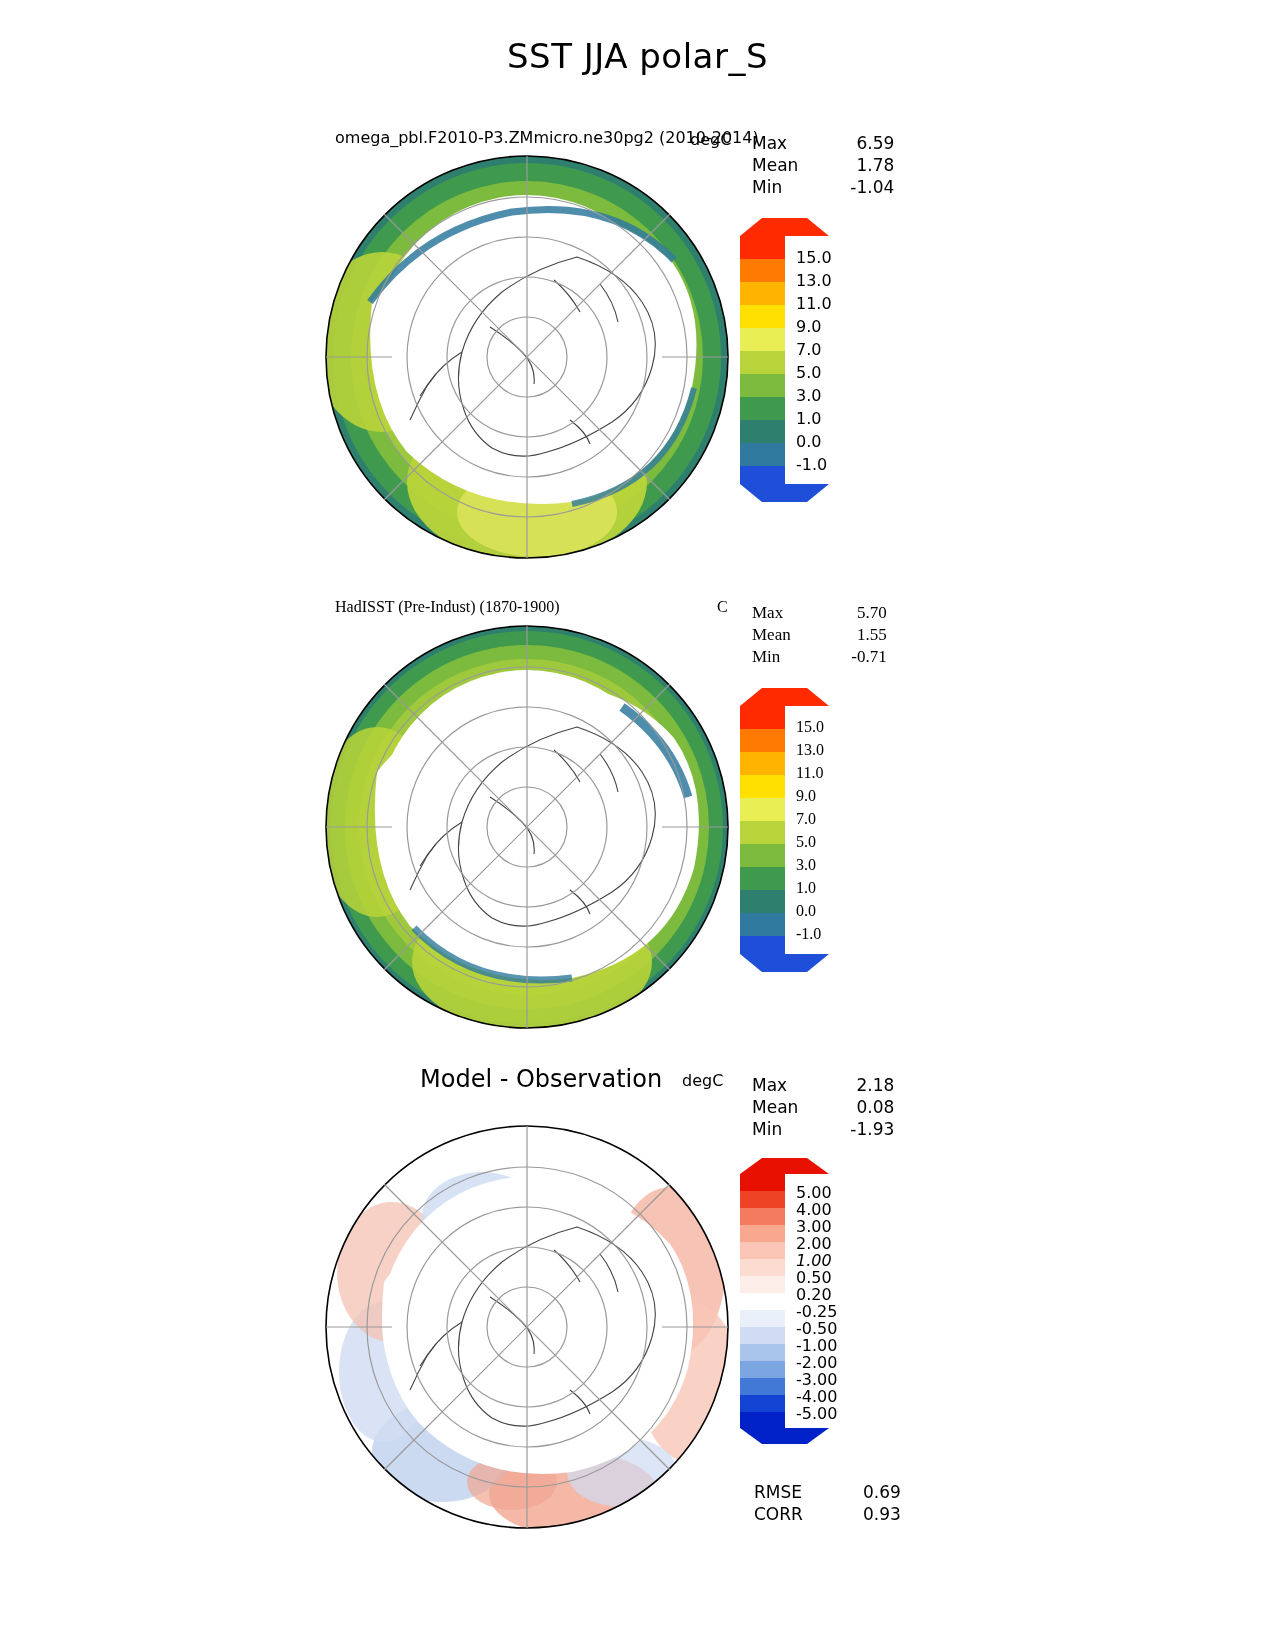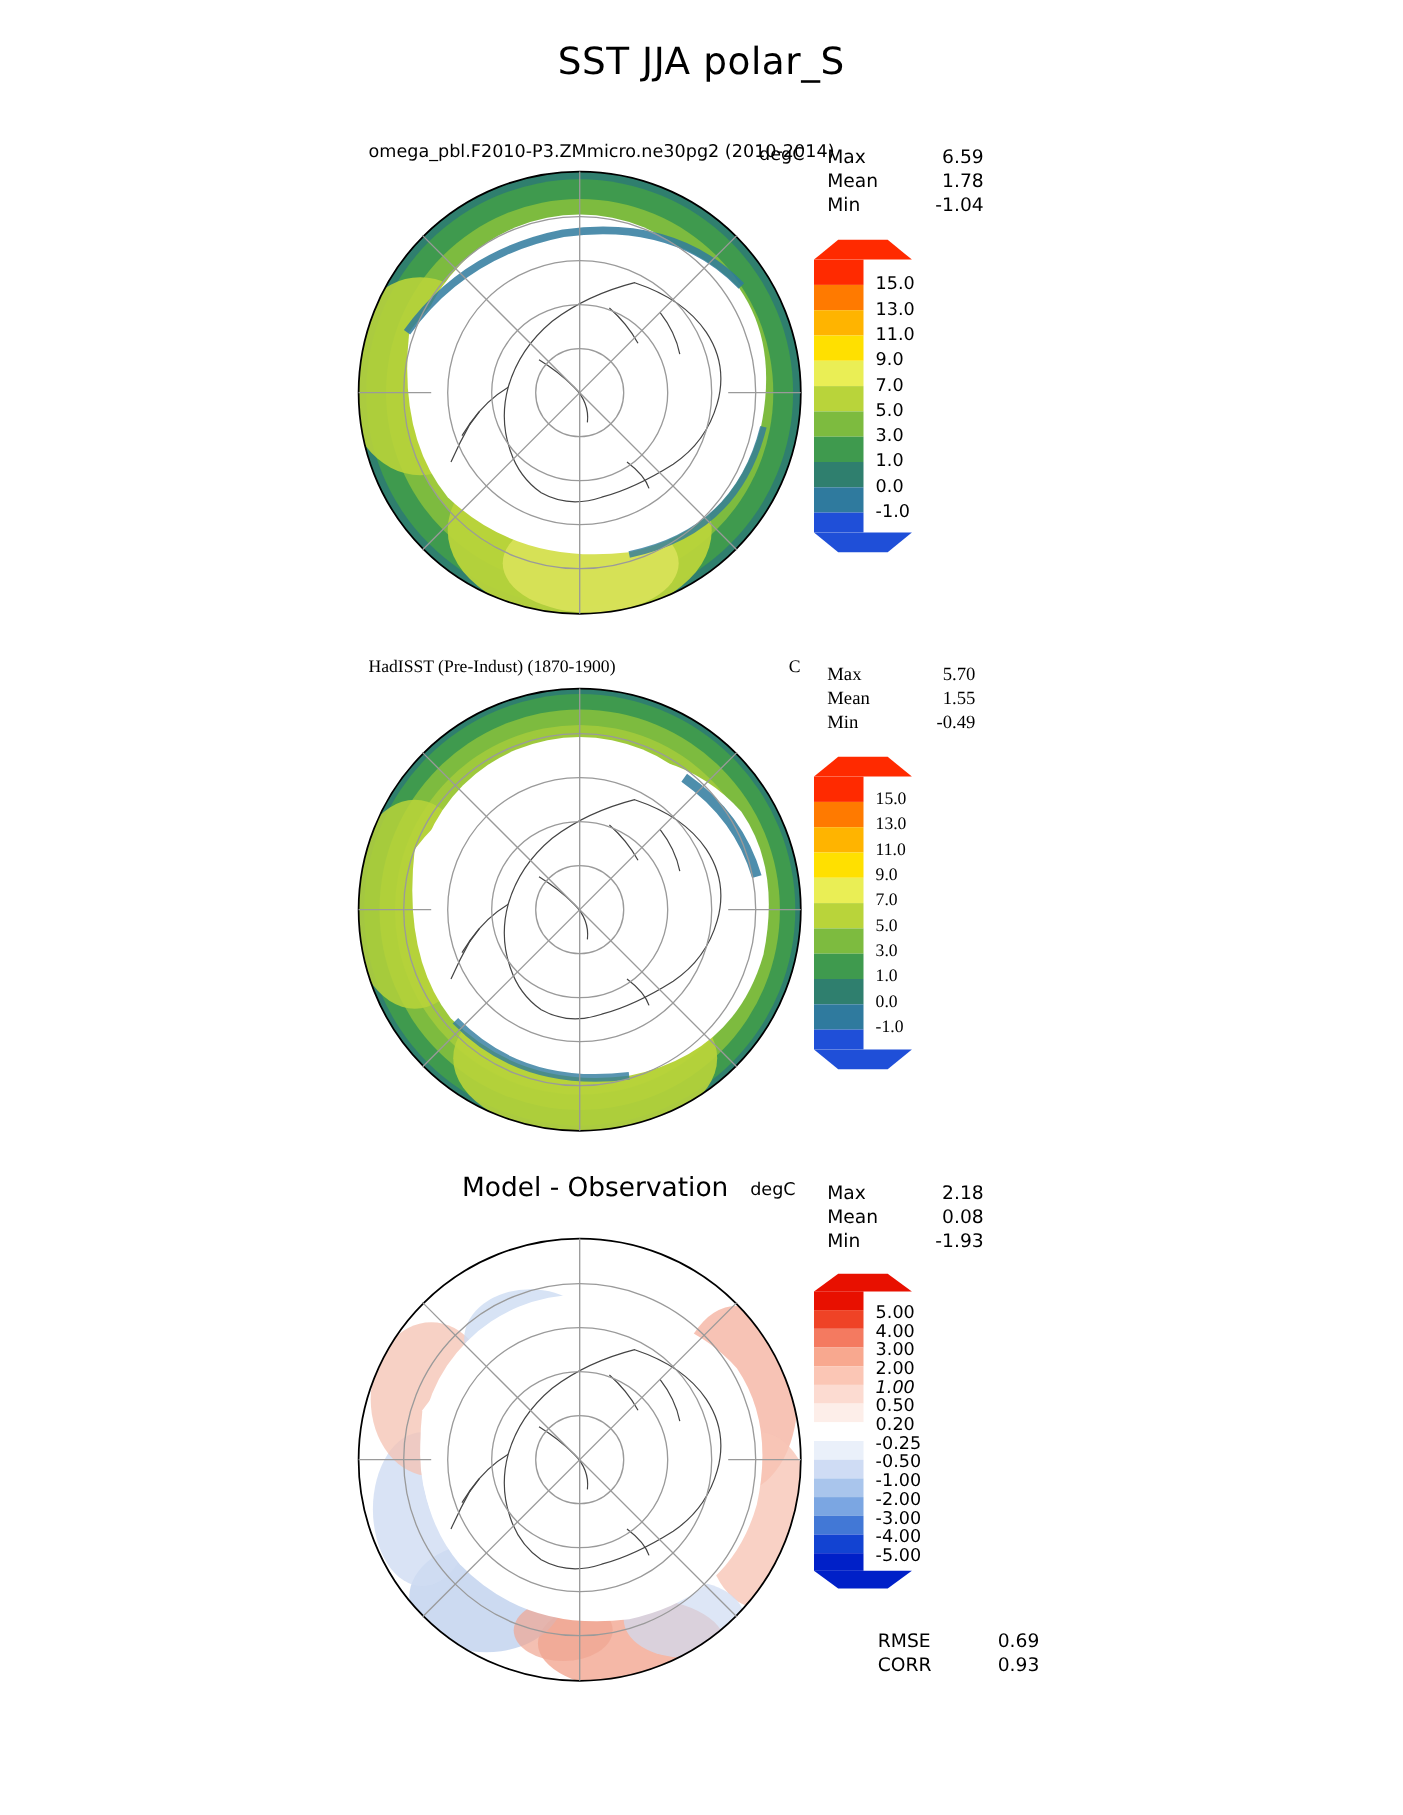--- a/index.html
+++ b/index.html
@@ -14,21 +14,21 @@
   .stats{position:absolute;font-size:17px;line-height:22px;}
   .stats table{border-collapse:collapse;}
   .stats td{padding:0;font-size:17px;}
   .stats td.lbl{text-align:left;padding-right:34px;}
   .stats td.val{text-align:right;min-width:62px;}
   .map-wrap{position:absolute;}
   .cbar{position:absolute;}
   .cbar .swatch{position:absolute;left:0;width:45px;}
   .cbar .tick{position:absolute;left:56px;font-size:16px;white-space:nowrap;}
   .arrow-up, .arrow-down{position:absolute;left:0;width:45px;height:0;}
-  .footer-stats{position:absolute;font-size:17px;margin-left:44px;}
+  .footer-stats{position:absolute;font-size:17px;}
   .footer-stats td{font-size:17px;padding:0;}
   .footer-stats td.lbl{text-align:left;padding-right:34px;}
   .footer-stats td.val{text-align:right;min-width:62px;}
   svg{display:block;}
 </style>
 </head>
 <body>
 
 <div class="page-title">SST JJA polar_S</div>
 
@@ -148,21 +148,21 @@
           <tr>
         <td class="lbl">Max</td>
         <td class="val">5.70</td>
       </tr>
       <tr>
         <td class="lbl">Mean</td>
         <td class="val">1.55</td>
       </tr>
       <tr>
         <td class="lbl">Min</td>
-        <td class="val">-0.49</td>
+        <td class="val">-0.71</td>
       </tr>
     </tbody>
       </table>
   </div>
 
   <div class="map-wrap" style="left:322px;top:152px;">
     <svg width="410" height="410" viewBox="0 0 410 410">
       <defs>
         <clipPath id="clipObs">
             <circle cx="205" cy="205" r="201"></circle>

